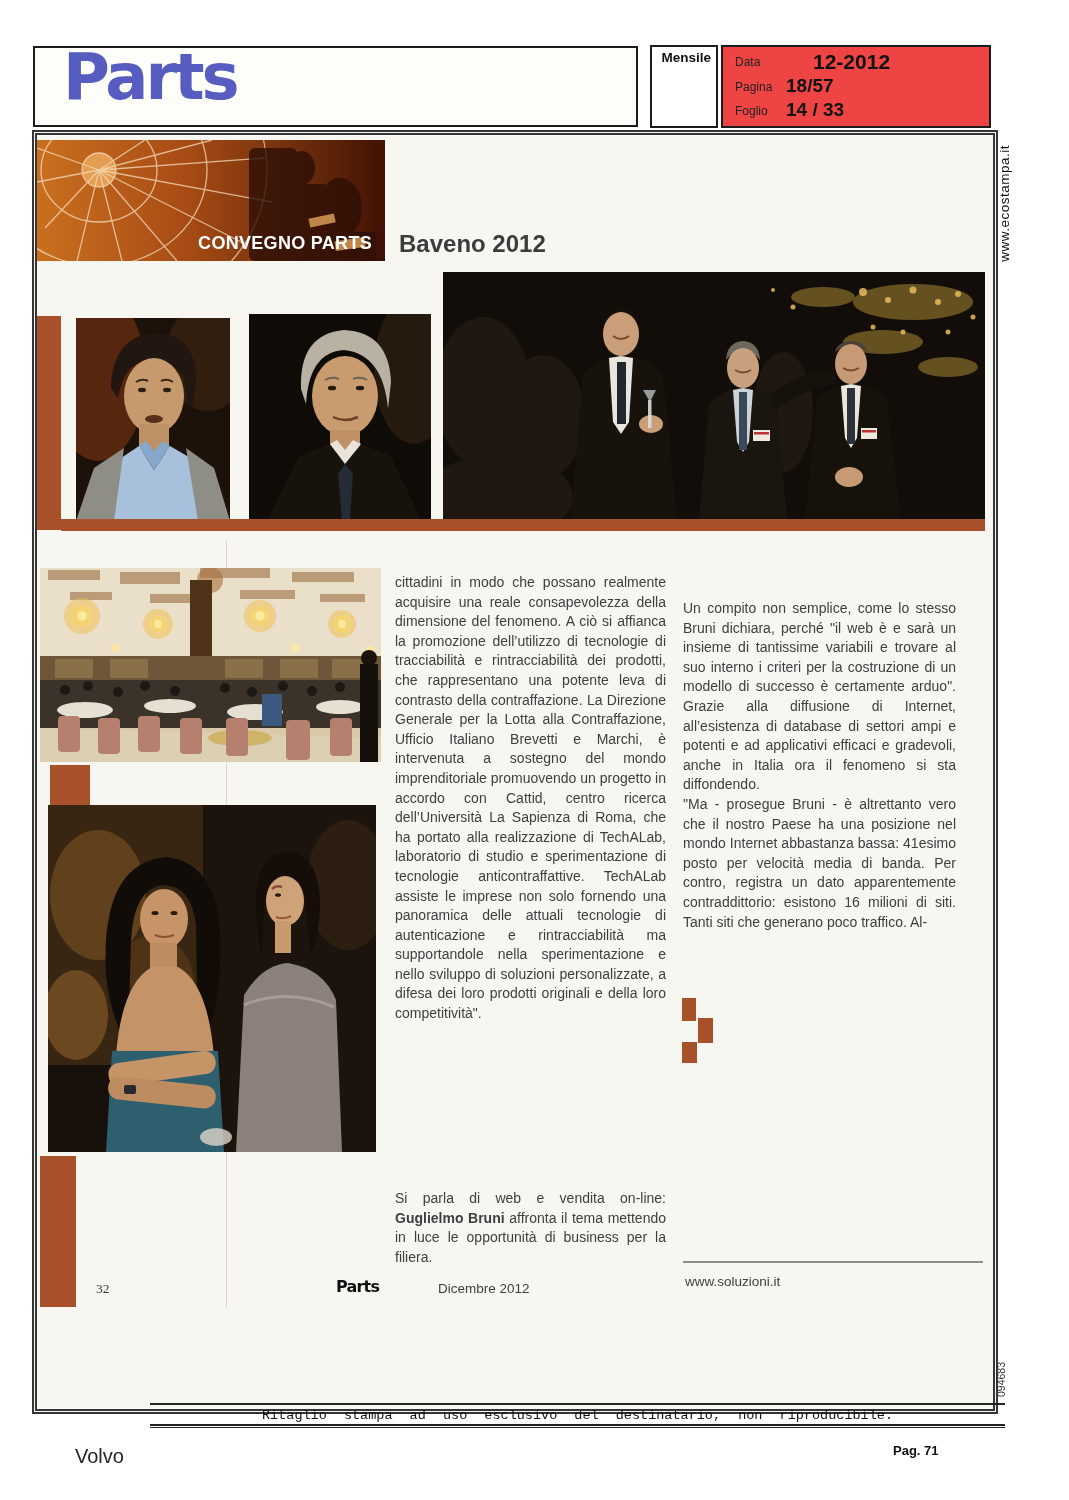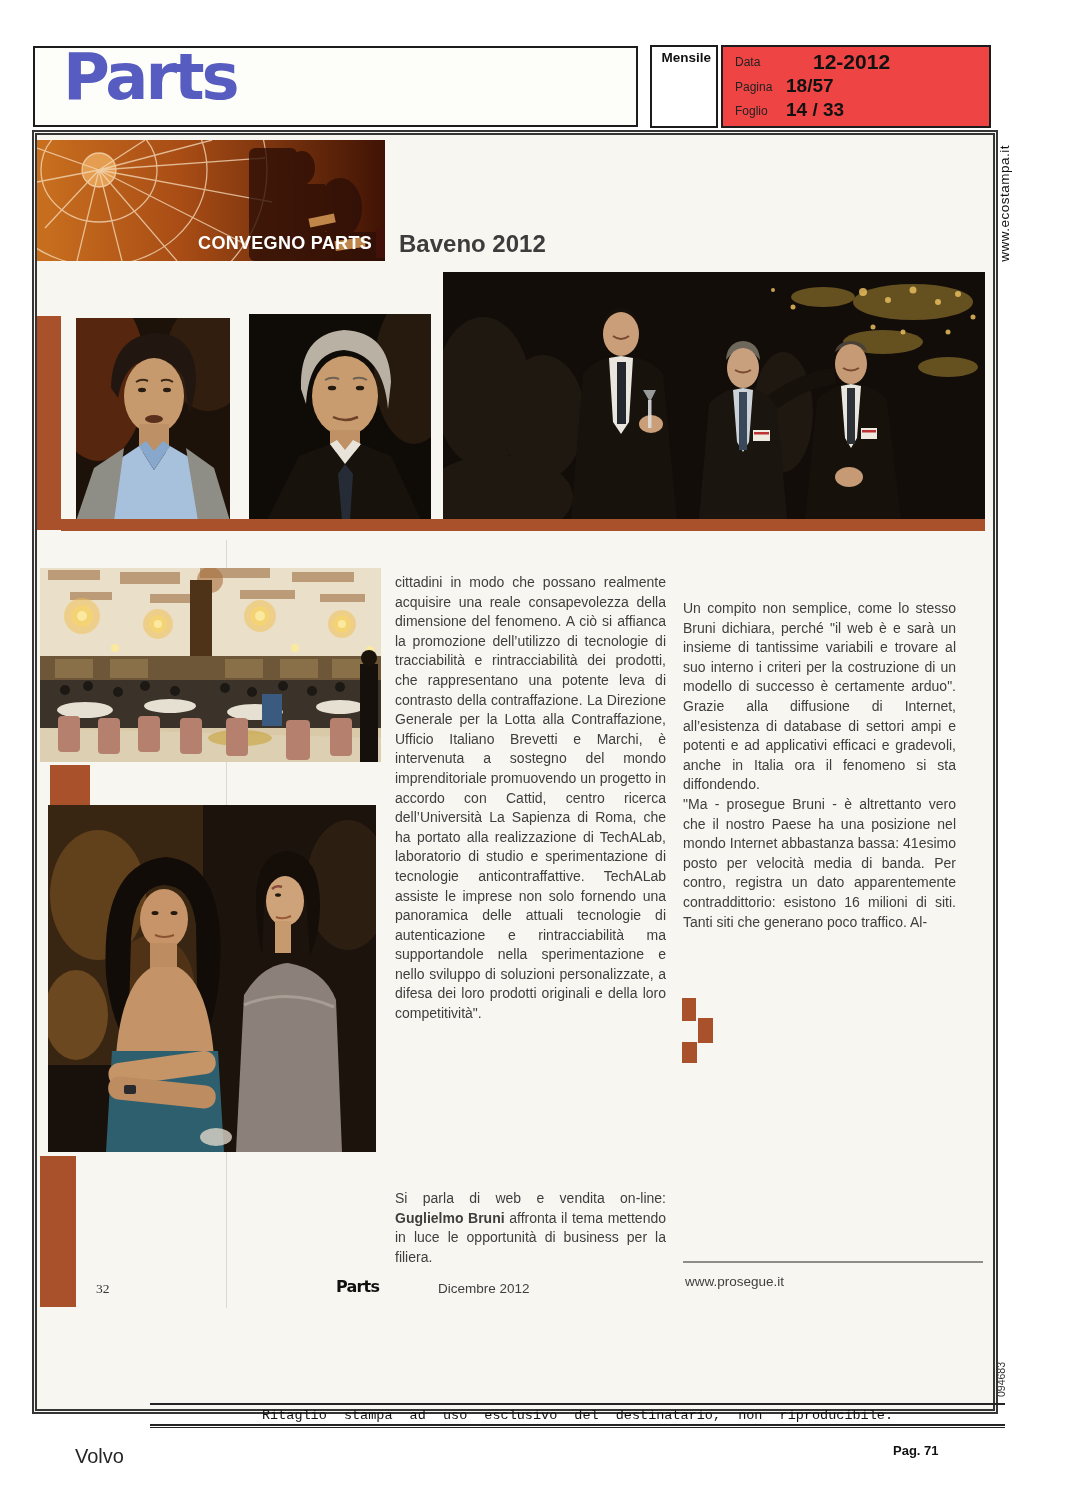--- a/index.html
+++ b/index.html
@@ -368,21 +368,21 @@
   <div class="abs body-text col-right">
     <p>Un compito non semplice, come lo stesso Bruni dichiara, perché "il web è e sarà un insieme di tantissime variabili e trovare al suo interno i criteri per la costruzione di un modello di successo è certamente arduo". Grazie alla diffusione di Internet, all’esistenza di database di settori ampi e potenti e ad applicativi efficaci e gradevoli, anche in Italia ora il fenomeno si sta diffondendo.</p>
     <p>"Ma - prosegue Bruni - è altrettanto vero che il nostro Paese ha una posizione nel mondo Internet abbastanza bassa: 41esimo posto per velocità media di banda. Per contro, registra un dato apparentemente contraddittorio: esistono 16 milioni di siti. Tanti siti che generano poco traffico. Al-</p>
   </div>
 
   <div class="abs rust sq1"></div>
   <div class="abs rust sq2"></div>
   <div class="abs rust sq3"></div>
 
   <div class="abs partsweb-rule"></div>
-  <div class="abs partsweb">www.prosegue.it</div>
+  <div class="abs partsweb">www.soluzioni.it</div>
   <div class="abs pageno">32</div>
   <div class="abs parts-small">Parts</div>
   <div class="abs dicembre">Dicembre 2012</div>
 
   <div class="abs disclaimer-band">
     <span>Ritaglio stampa ad uso esclusivo del destinatario, non riproducibile.</span>
   </div>
   <div class="abs disclaimer-underline"></div>
   <div class="abs client">Volvo</div>
   <div class="abs pag-ref">Pag. 71</div>

